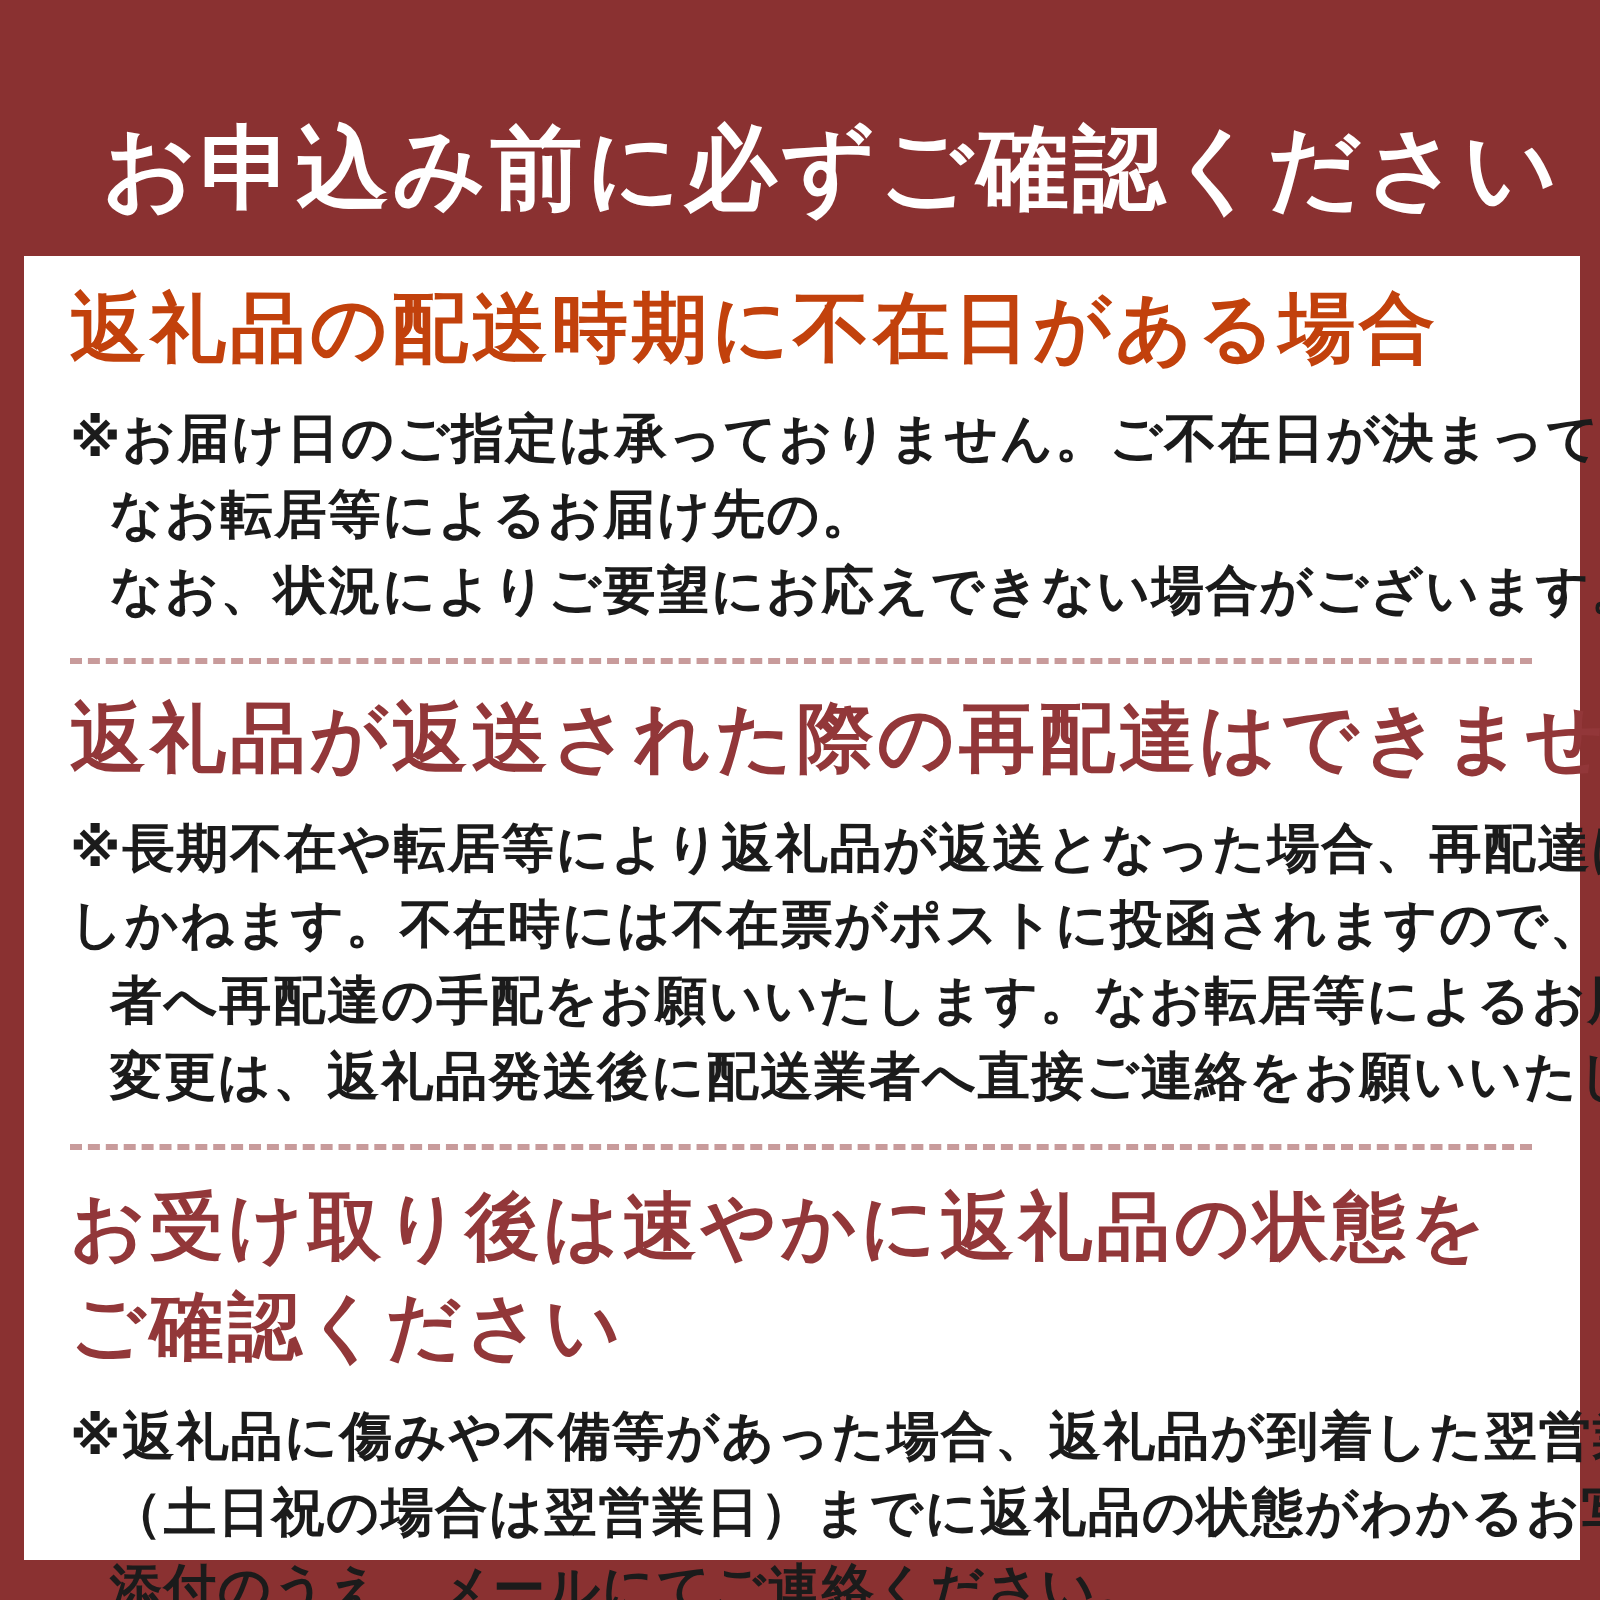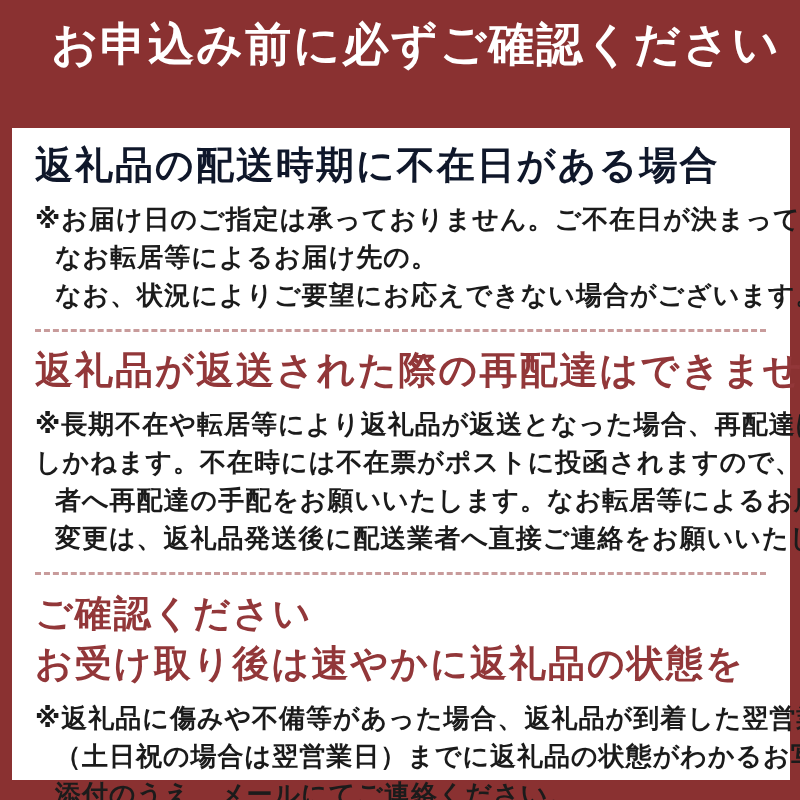--- a/index.html
+++ b/index.html
@@ -18,21 +18,21 @@
     inset: 0;
   }
   
   .header {
     position: absolute;
     top: 0;
     left: 0;
     right: 0;
     height: 116px;
     display: flex;
-    align-items: flex-start;
+    align-items: flex-end;
     justify-content: center;
     margin-left: 32px;
   }
   .header-title {
     color: #ffffff;
     font-size: 46px;
     font-weight: bold;
     letter-spacing: 2px;
     white-space: nowrap;
     padding-top: 14px;
@@ -85,21 +85,21 @@
 
 <div class="page">
 
   <div class="header">
     <div class="header-title" style="color: rgb(255, 255, 255);">お申込み前に必ずご確認ください</div>
   </div>
 
   <div class="panel" style="background: rgb(255, 255, 255);">
 
     <div class="section section-1">
-      <div class="section-title" style="color: #0f172a;">
+      <div class="section-title" style="color: #c2410c;">
         <span class="title-line">返礼品の配送時期に不在日がある場合</span>
       </div>
       <div class="section-body" style="color: rgb(27, 27, 27);">
         <span class="body-line">※お届け日のご指定は承っておりません。ご不在日が決まっている</span>
         <span class="body-line indent">なお転居等によるお届け先の。</span>
         <span class="body-line indent">なお、状況によりご要望にお応えできない場合がございます。</span>
       </div>
     </div>
 
     <hr class="divider" style="border-top-color: rgb(200, 155, 155);">
@@ -113,22 +113,22 @@
         <span class="body-line">しかねます。不在時には不在票がポストに投函されますので、配送業</span>
         <span class="body-line indent">者へ再配達の手配をお願いいたします。なお転居等によるお届け先の</span>
         <span class="body-line indent">変更は、返礼品発送後に配送業者へ直接ご連絡をお願いいたします。</span>
       </div>
     </div>
 
     <hr class="divider" style="border-top-color: rgb(200, 155, 155);">
 
     <div class="section section-3">
       <div class="section-title" style="color: rgb(146, 55, 57);">
+        <span class="title-line">お受け取り後は速やかに返礼品の状態を</span>
         <span class="title-line">ご確認ください</span>
-        <span class="title-line">お受け取り後は速やかに返礼品の状態を</span>
       </div>
       <div class="section-body" style="color: rgb(27, 27, 27);">
         <span class="body-line">※返礼品に傷みや不備等があった場合、返礼品が到着した翌営業日</span>
         <span class="body-line indent">（土日祝の場合は翌営業日）までに返礼品の状態がわかるお写真を</span>
         <span class="body-line indent">添付のうえ、メールにてご連絡ください。</span>
       </div>
     </div>
 
   </div>
 </div>

